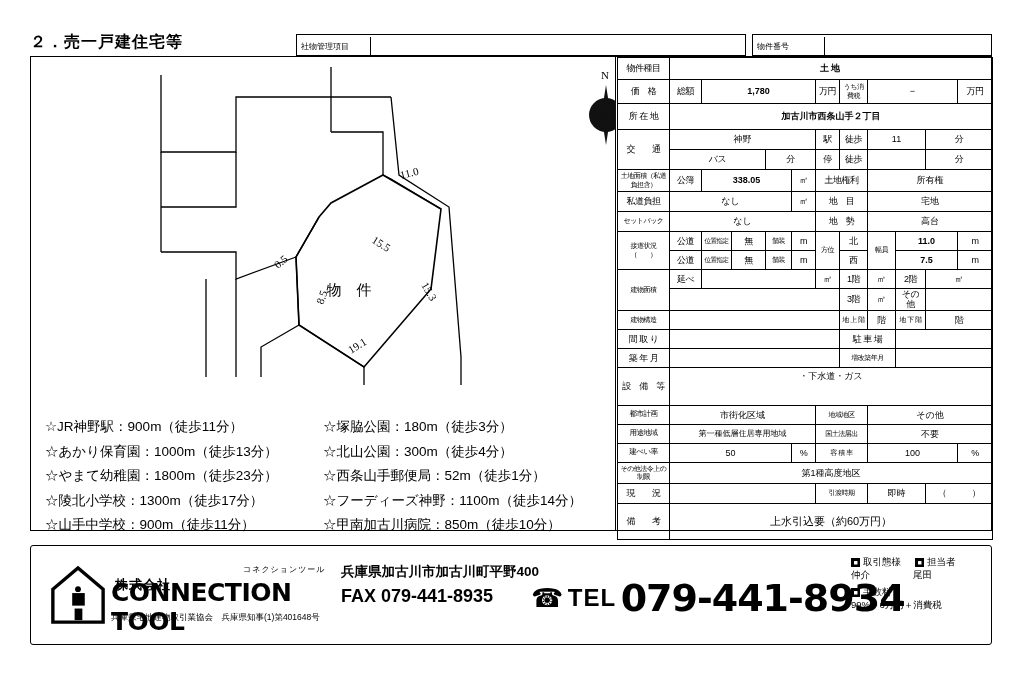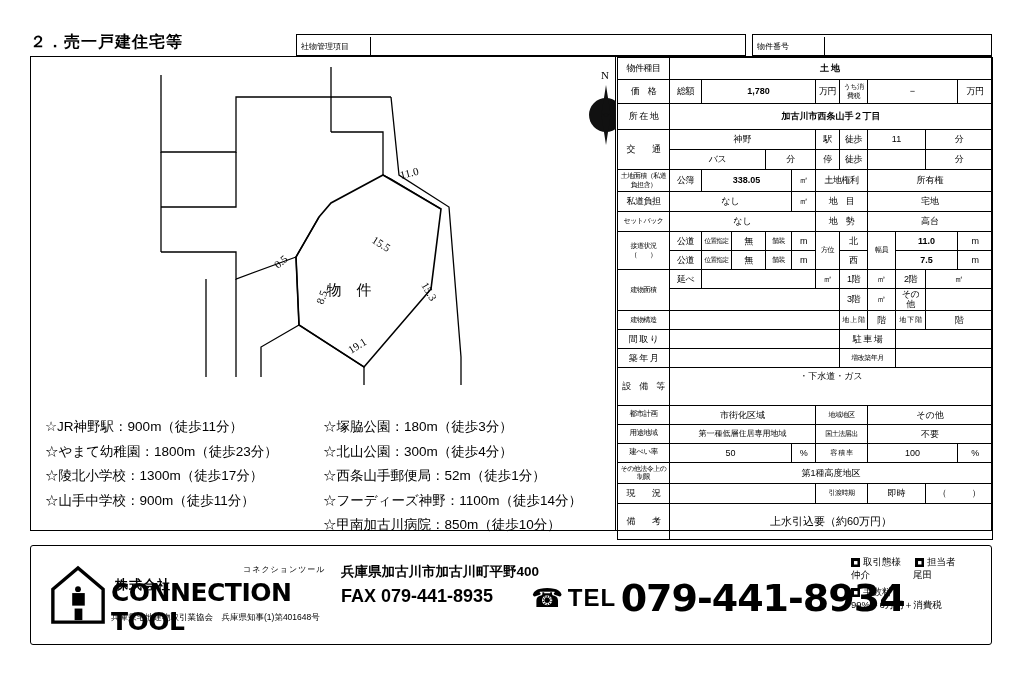--- a/index.html
+++ b/index.html
@@ -161,20 +161,21 @@
           <text class="mtxt" x="390" y="228" transform="rotate(60 390 228)">15.3</text>
           <text class="mtxt" x="320" y="297" transform="rotate(-32 320 297)">19.1</text>
           <text class="mtxt" x="292" y="248" transform="rotate(-70 292 248)" font-size="10">8.5</text>
           <text class="mtxt-b" x="318" y="238" text-anchor="middle" font-size="17">物　件</text>
         </svg>
       </div>
 
       <div class="facil">
         <div class="facil-col c1">
           <div>☆JR神野駅：900m（徒歩11分）</div>
+          <div>☆あかり保育園：1000m（徒歩13分）</div>
           <div>☆やまて幼稚園：1800m（徒歩23分）</div>
           <div>☆陵北小学校：1300m（徒歩17分）</div>
           <div>☆山手中学校：900m（徒歩11分）</div>
         </div>
         <div class="facil-col c2">
           <div>☆塚脇公園：180m（徒歩3分）</div>
           <div>☆北山公園：300m（徒歩4分）</div>
           <div>☆西条山手郵便局：52m（徒歩1分）</div>
           <div>☆フーディーズ神野：1100m（徒歩14分）</div>
           <div>☆甲南加古川病院：850m（徒歩10分）</div>

